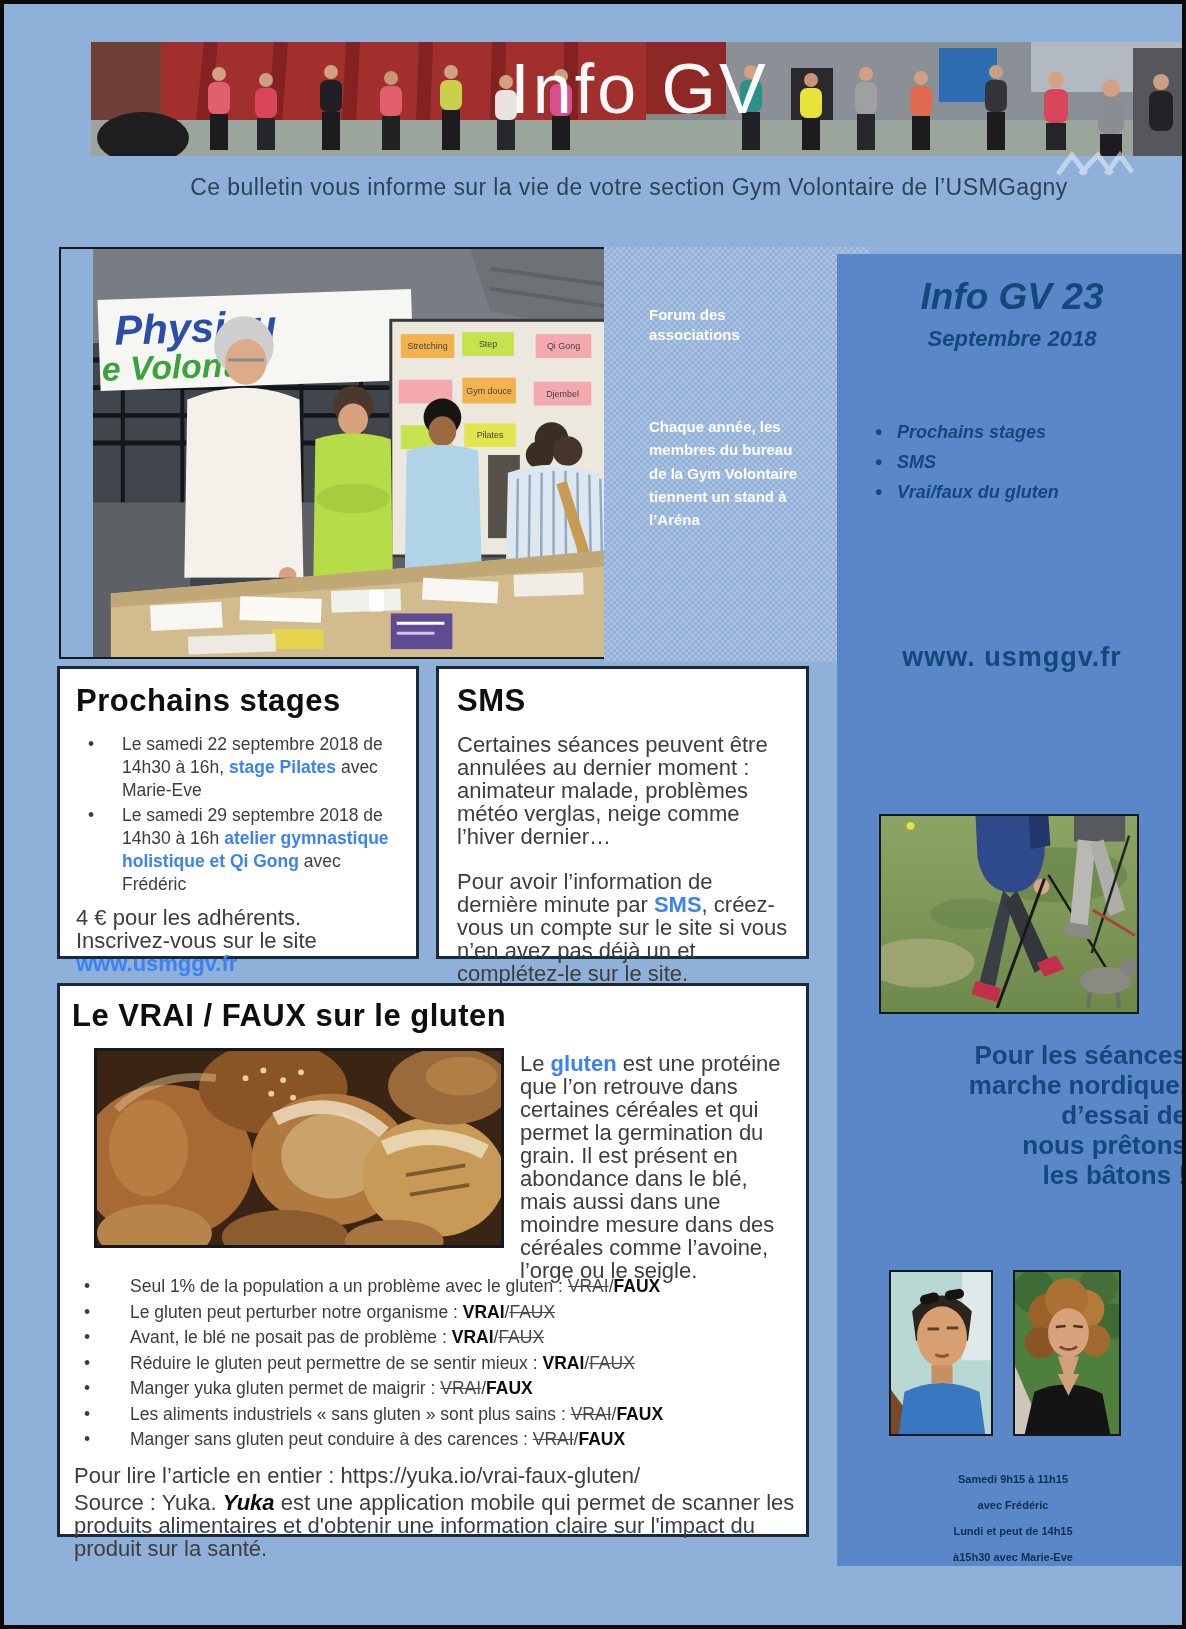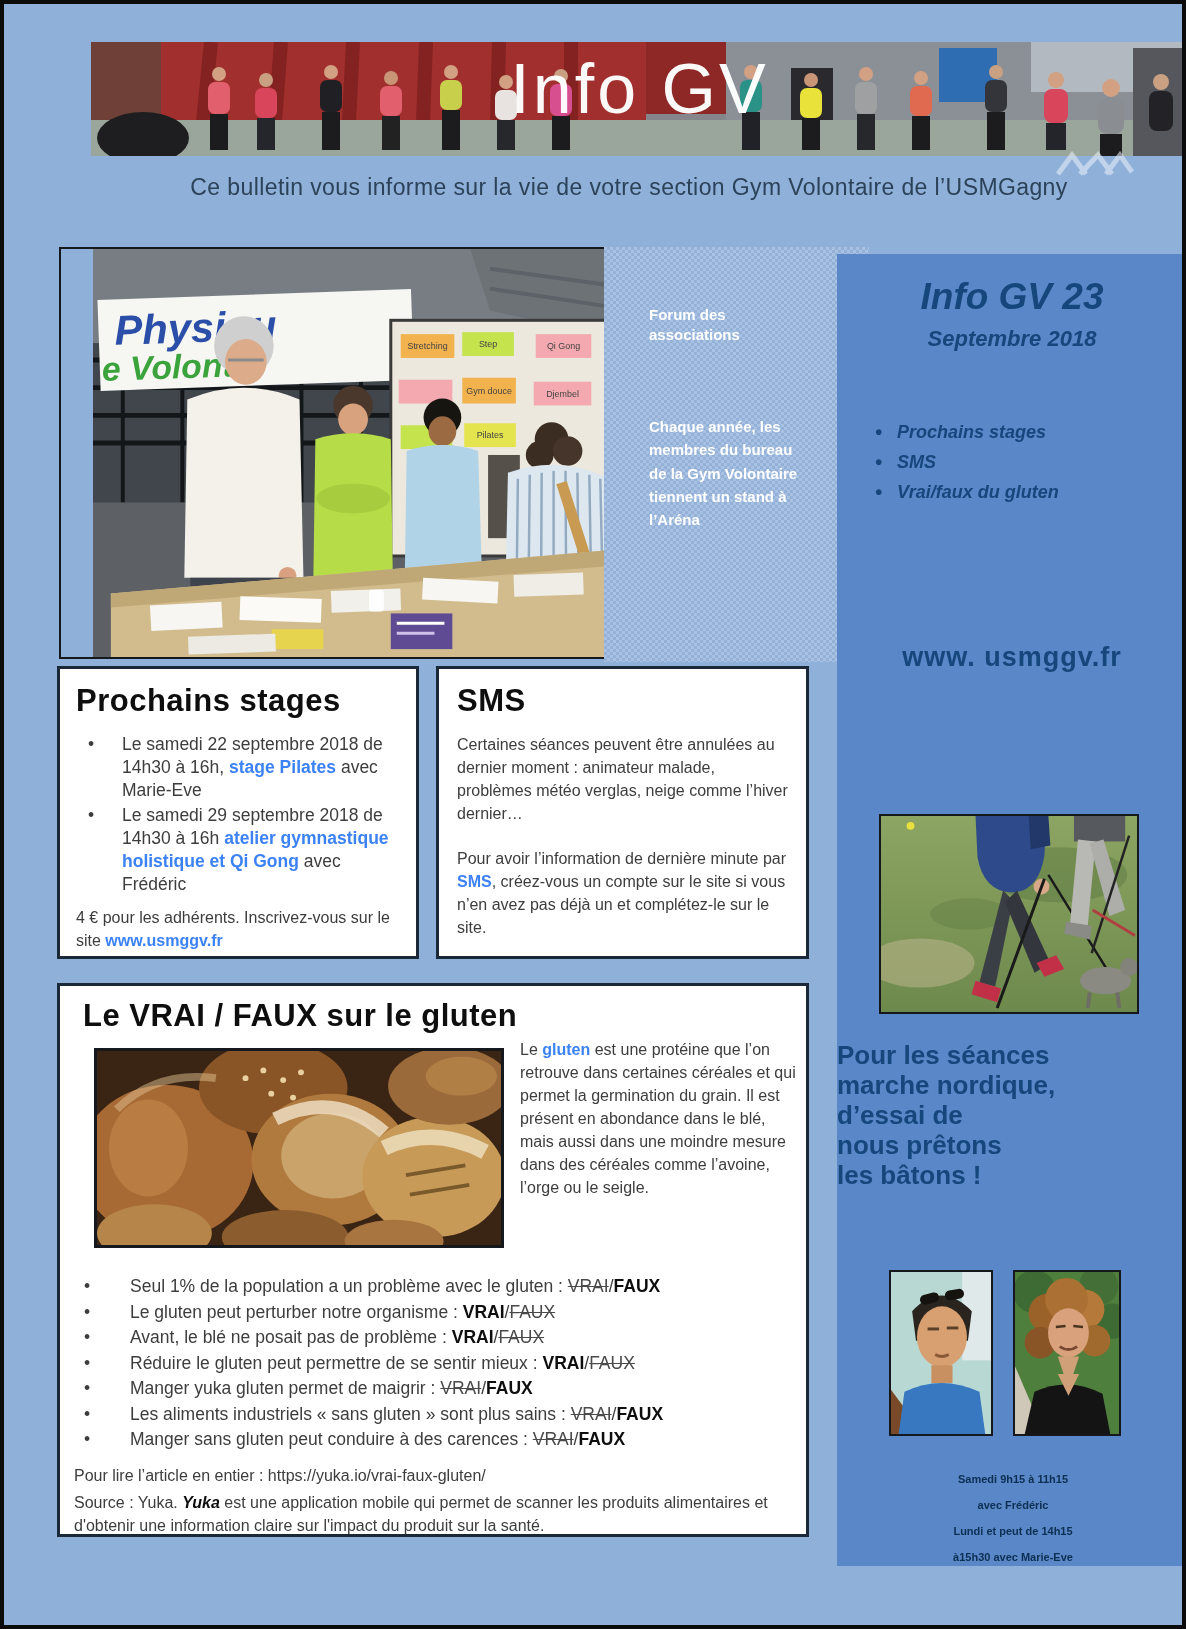--- a/index.html
+++ b/index.html
@@ -37,44 +37,44 @@
   .forum-body{position:absolute;left:45px;top:168px;width:155px;font-size:15px;font-weight:bold;line-height:1.55;}
   
   .sidebar{left:833px;top:250px;width:318px;height:1312px;background:#5987c7;color:#15477d;}
   .issue-title{position:absolute;left:0;top:22px;width:100%;text-align:center;font-size:37px;font-weight:bold;font-style:italic;}
   .issue-date{position:absolute;left:0;top:72px;width:100%;text-align:center;font-size:22px;font-weight:bold;font-style:italic;}
   .toc{position:absolute;left:38px;top:168px;margin:0;padding:0;list-style:none;font-size:18px;font-weight:bold;font-style:italic;}
   .toc li{position:relative;padding-left:22px;margin-bottom:9px;}
   .toc li::before{content:"•";position:absolute;left:0;top:-1px;font-size:20px;}
   .website{position:absolute;left:0;top:388px;width:100%;text-align:center;font-size:27px;font-weight:bold;letter-spacing:1px;}
   .nordic-photo{position:absolute;left:42px;top:560px;width:260px;height:200px;border:2px solid #15181d;box-sizing:border-box;}
-  .nordic-note{position:absolute;left:0;top:786px;width:100%;text-align:left;font-size:26px;font-weight:bold;line-height:30px;}
+  .nordic-note{position:absolute;left:0;top:786px;width:100%;text-align:right;font-size:26px;font-weight:bold;line-height:30px;}
   .portraits{position:absolute;left:52px;top:1016px;width:232px;height:166px;}
   .portrait{position:absolute;top:0;height:166px;border:2px solid #15181d;box-sizing:border-box;}
   .portrait.p1{left:0;width:104px;}
   .portrait.p2{left:124px;width:108px;}
   .schedule{position:absolute;left:1px;top:1212px;width:100%;text-align:center;font-size:11px;font-weight:bold;line-height:26px;color:#0c2f52;}
   
   .box{background:#fff;border:3px solid #1b2838;box-sizing:border-box;color:#3d3d3d;}
   .box h2{margin:0;color:#0e0e0e;font-weight:bold;}
   .stages-box{left:53px;top:662px;width:362px;height:293px;padding:14px 16px;}
   .sms-box{left:432px;top:662px;width:373px;height:293px;padding:14px 18px;}
   .stages-box h2,.sms-box h2{font-size:31px;margin-bottom:14px;letter-spacing:.5px;}
   .blist{margin:0;padding:0;list-style:none;font-size:17.5px;line-height:23px;}
   .blist li{position:relative;padding-left:46px;margin-bottom:2px;}
   .blist li::before{content:"•";position:absolute;left:12px;top:0;}
-  .box p{font-size:16px;line-height:23px;margin:0;}
+  .box p{font-size:22px;line-height:23px;margin:0;}
   .stages-footer{margin-top:10px !important;}
   .sms-box p{margin-bottom:22px;}
   b.dk{color:#3b82f6;}
   
-  .gluten-box{left:53px;top:979px;width:752px;height:554px;padding:12px 23px;}
+  .gluten-box{left:53px;top:979px;width:752px;height:554px;padding:12px 12px;}
   .gluten-box h2{font-size:31px;letter-spacing:.5px;}
   .bread-photo{position:absolute;left:34px;top:62px;width:410px;height:200px;border:3px solid #15181d;box-sizing:border-box;}
-  .gluten-intro{position:absolute;left:460px;top:52px;width:276px;font-size:17.5px;line-height:24px;}
+  .gluten-intro{position:absolute;left:460px;top:66px;width:276px;font-size:17.5px;line-height:24px;}
   .quiz{position:absolute;left:14px;top:288px;width:724px;margin:0;padding:0;list-style:none;font-size:17.5px;line-height:25.5px;}
   .quiz li{position:relative;padding-left:56px;}
   .quiz li::before{content:"•";position:absolute;left:10px;top:0;}
   .quiz .struck{text-decoration:line-through;color:#4a4a4a;}
   .quiz .ans{font-weight:bold;color:#0e0e0e;}
   .gluten-footer{position:absolute;left:14px;top:478px;width:724px;font-size:17.5px;line-height:26px;}
   .gluten-footer p{margin:0;}
   .gluten-footer .src{margin-top:4px;}
   i.yuka{font-weight:bold;color:#0e0e0e;}
 </style>

